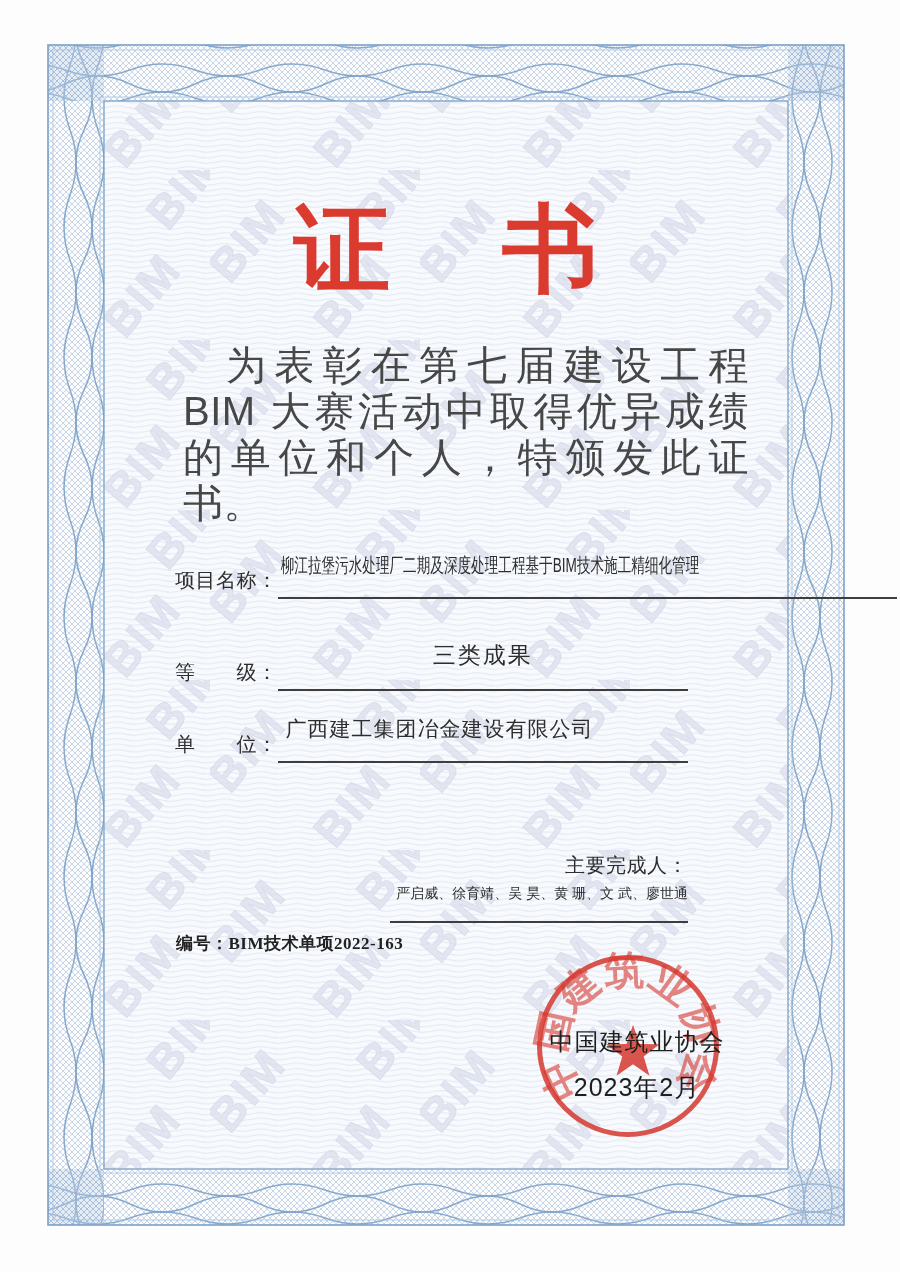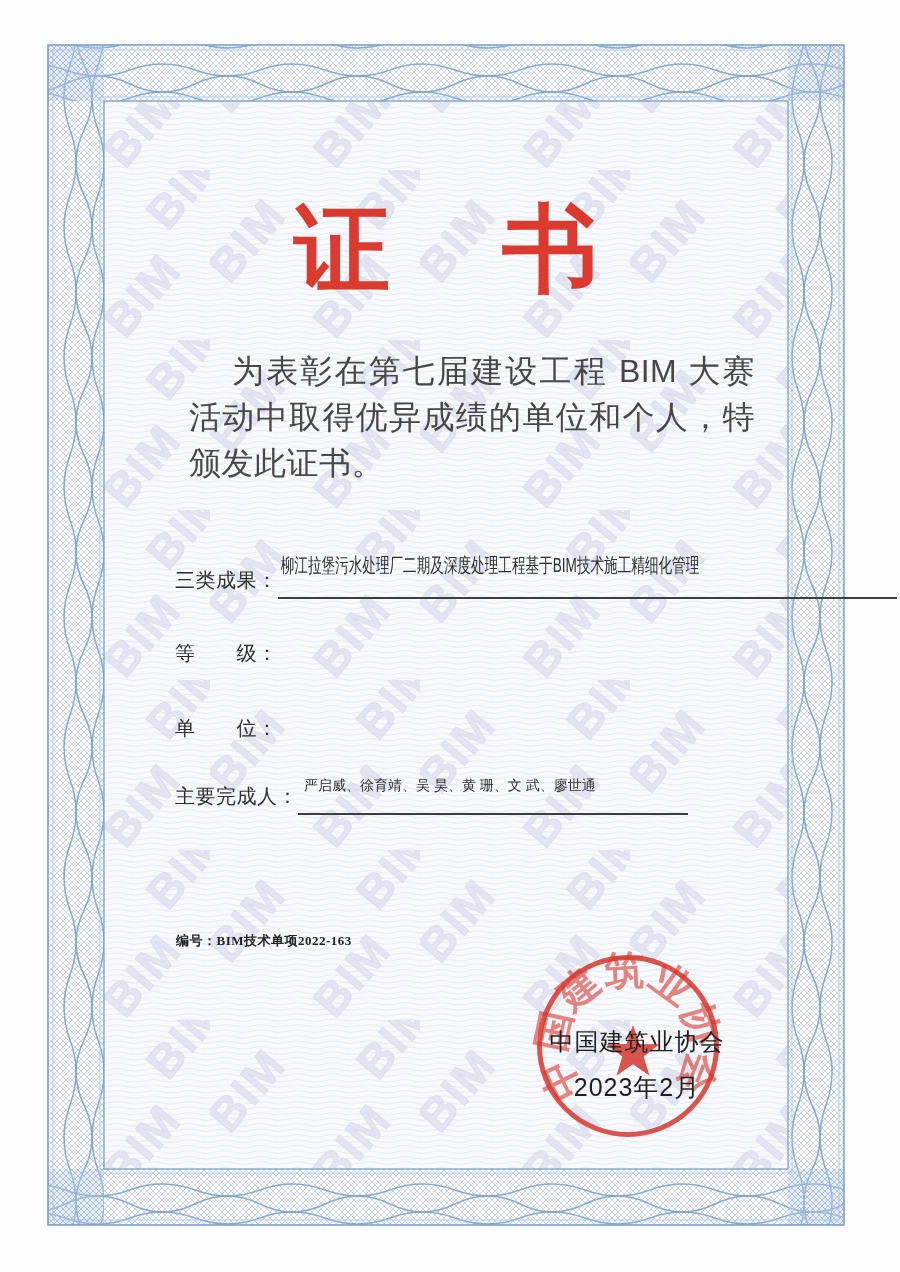--- a/index.html
+++ b/index.html
@@ -4,39 +4,39 @@
 <style>
   html,body{margin:0;padding:0;background:#ffffff;}
   body{font-family:"Liberation Sans","DejaVu Sans",sans-serif;}
   .page{position:relative;width:900px;height:1272px;background:#fdfdfd;overflow:hidden;}
   .bg-svg{position:absolute;left:0;top:0;}
   .abs{position:absolute;}
 
   .title{left:100px;top:201px;width:692px;display:flex;justify-content:center;gap:112px;
          font-family:"DejaVu Serif","Liberation Serif",serif;font-weight:700;
          font-size:96px;line-height:1;color:var(--title-red,#db3a2f);}
-  .body-text{left:179px;top:338px;width:566px;margin:10px;font-size:32px;line-height:46px;
+  .body-text{left:179px;top:338px;width:566px;margin:4px;font-size:40px;line-height:46px;
          letter-spacing:.5px;color:var(--body-gray,#474747);text-indent:43px;
          text-align:justify;}
 
   .row{position:absolute;left:175px;width:513px;display:flex;align-items:flex-end;}
   .row .label{flex:0 0 auto;font-size:20px;color:var(--ink-dark,#2d2d2d);
          letter-spacing:.5px;padding-bottom:5px;white-space:pre;}
   .row .line{flex:1 1 auto;border-bottom:2px solid var(--underline,#3e3e3e);
          padding-bottom:18px;white-space:nowrap;}
   .row .line.center{text-align:center;}
   .val{color:var(--ink-dark,#2d2d2d);}
   .val-project{display:inline-block;font-size:20px;transform:scaleX(.68);
          transform-origin:0 100%;padding-left:4px;letter-spacing:0;}
   .val-grade{font-size:23px;letter-spacing:2px;}
   .val-unit{font-size:21px;padding-left:8px;letter-spacing:1px;}
   .val-people{font-size:14px;padding-left:6px;letter-spacing:0;}
 
   .serial{left:176px;top:932px;font-family:"Liberation Serif","DejaVu Serif",serif;
-         font-weight:700;font-size:13px;color:#222;letter-spacing:.5px;}
+         font-weight:700;font-size:17px;color:#222;letter-spacing:.5px;}
 
   .seal-svg{left:518px;top:936px;}
   .stamp-line{left:520px;width:234px;text-align:center;color:var(--stamp-text,#1e1e1e);}
   .stamp-org{top:1026px;font-size:24px;letter-spacing:1px;}
   .stamp-date{top:1071px;font-size:25px;letter-spacing:1px;}
 </style>
 </head>
 <body>
 
 <div class="page">
@@ -110,33 +110,35 @@
   </svg>
 
   <div class="abs title">
     <span>证</span>
     <span>书</span>
   </div>
 
   <p class="abs body-text">为表彰在第七届建设工程 BIM 大赛活动中取得优异成绩的单位和个人，特颁发此证书。</p>
 
   <div class="row" style="top:552px;">
-    <span class="label">三类成果：</span>
+    <span class="label">项目名称：</span>
     <span class="line"><span class="val val-project">柳江拉堡污水处理厂二期及深度处理工程基于BIM技术施工精细化管理</span></span>
   </div>
 
   <div class="row" style="top:640px;font-family:Liberation Mono, monospace;">
     <span class="label">等　　级：</span>
+    <span class="line center"><span class="val val-grade">三类成果</span></span>
   </div>
 
   <div class="row" style="top:715px;">
     <span class="label">单　　位：</span>
+    <span class="line"><span class="val val-unit">广西建工集团冶金建设有限公司</span></span>
   </div>
 
-  <div class="row" style="top:776px;">
+  <div class="row" style="top:852px;flex-direction:column;">
     <span class="label">主要完成人：</span>
     <span class="line"><span class="val val-people">严启威、徐育靖、吴 昊、黄 珊、文 武、廖世通</span></span>
   </div>
 
   <div class="abs serial">编号：BIM技术单项2022-163</div>
 
   <svg class="abs seal-svg" width="220" height="220" viewBox="0 0 220 220">
     <circle cx="110" cy="110" r="88.5" fill="none" style="stroke:var(--seal-red,#d5372e)" stroke-width="5" stroke-opacity="0.85"></circle>
     <path id="sealArc" d="M 66.2 153.8 A 62 62 0 1 1 153.8 153.8" fill="none"></path>
     <text font-size="40" font-weight="700" letter-spacing="1" style="fill:var(--seal-red,#d5372e)" fill-opacity="0.6">

